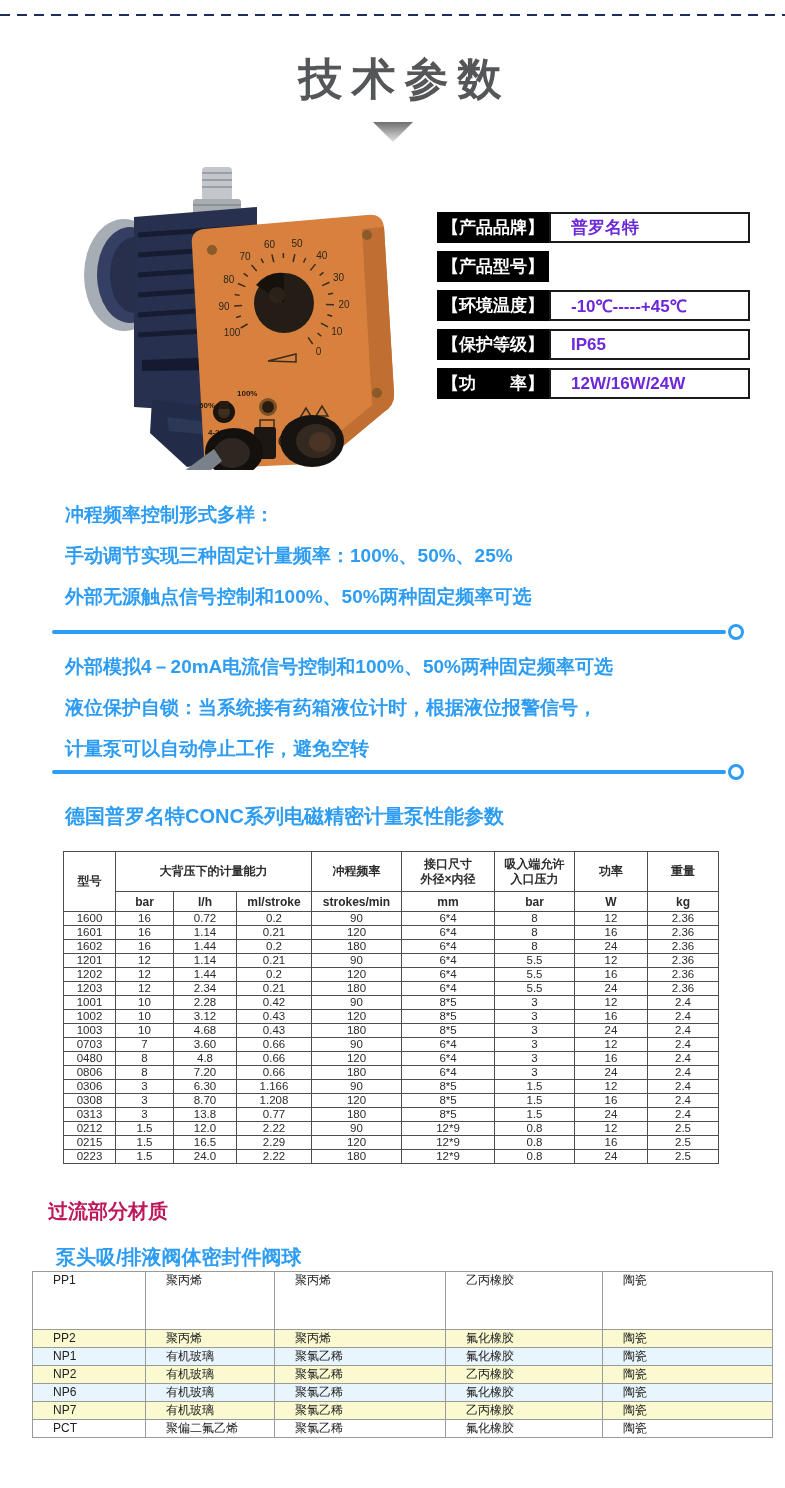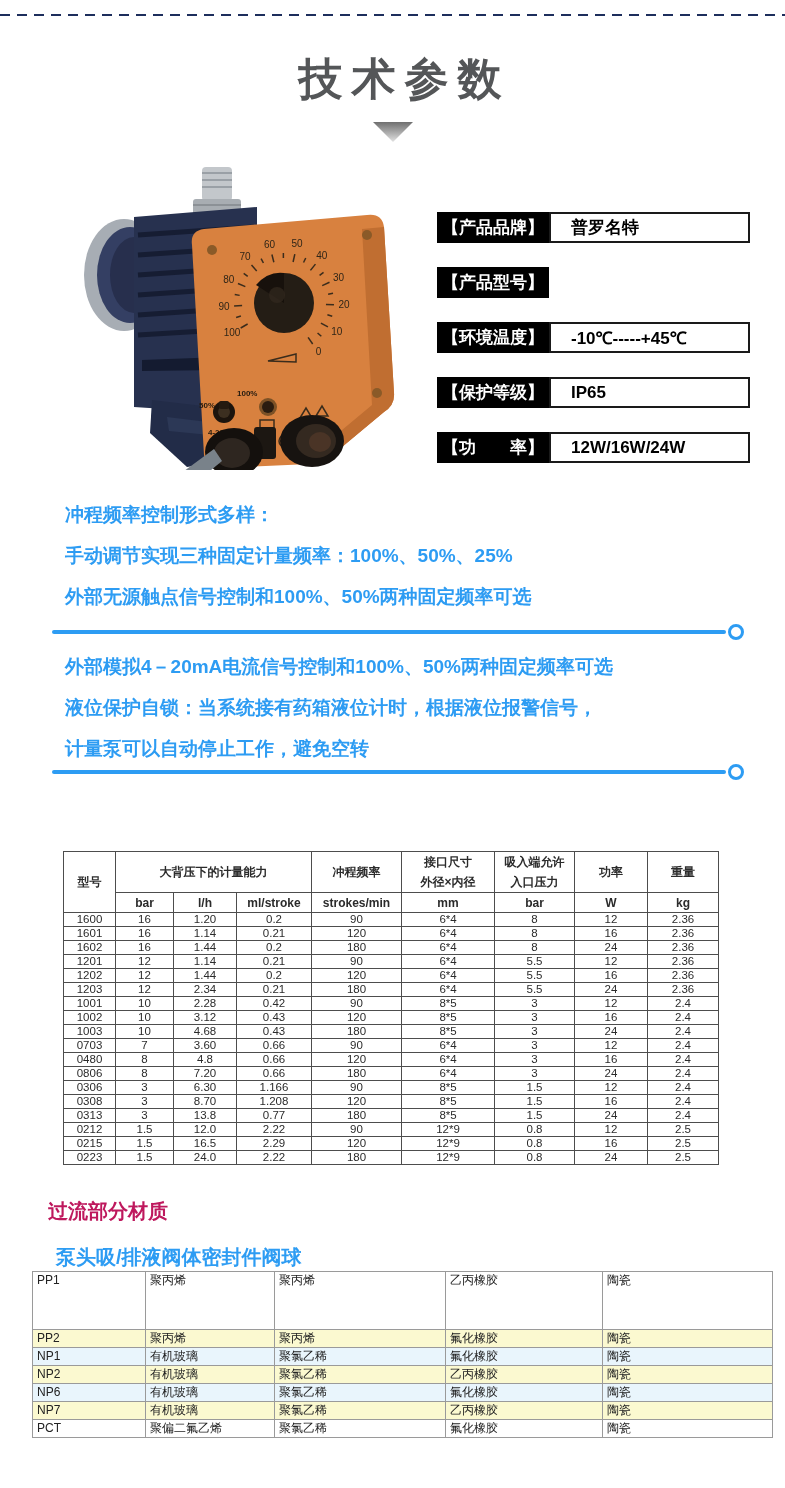--- a/index.html
+++ b/index.html
@@ -10,50 +10,50 @@
     background:repeating-linear-gradient(90deg,#1d2e5c 0 10px, transparent 10px 17px); }
 
   .main-title { position:absolute; left:0; top:50px; width:785px; text-align:center;
     font-size:44px; font-weight:600; color:#545658; letter-spacing:9px;margin-left:12px; }
 
   .title-arrow { position:absolute; left:371px; top:120px; }
 
   .pump-wrap { position:absolute; left:72px; top:165px; }
 
   .spec-box { position:absolute; left:437px; top:212px; width:313px; }
-  .spec-row { display:flex; height:31px; margin-bottom:24px; }
+  .spec-row { display:flex; height:31px; margin-bottom:8px; }
   .spec-label { width:112px; background:#000; color:#fff; font-size:17px; font-weight:700;
     display:flex; align-items:center; justify-content:center; letter-spacing:0; white-space:nowrap; }
-  .spec-value { flex:1; border:2px solid #1a1a1a; font-size:17px; font-weight:600; color:#000000;
+  .spec-value { flex:1; border:2px solid #1a1a1a; font-size:17px; font-weight:600; color:#6d28d9;
     display:flex; align-items:center; padding-left:20px; background:#fff; white-space:nowrap; }
 
   .feat-block { position:absolute; left:65px; width:700px; }
   .feat-line { font-size:19px; font-weight:700; color:#2d9cf3; margin-bottom:17px; line-height:24px; }
 
   .sep { position:absolute; left:52px; width:674px; height:4px; background:#2d9cf3; border-radius:2px; }
   .sep::after { content:""; position:absolute; right:-18px; top:-6px; width:10px; height:10px;
     border:3px solid #2d9cf3; border-radius:50%; background:#fff; }
 
   .perf-heading { position:absolute; left:65px; top:803px; font-size:20px; font-weight:700; color:#2d9cf3; }
 
   table.perf { position:absolute; left:63px; top:851px; width:655px; border-collapse:collapse;
     table-layout:fixed; }
   table.perf th, table.perf td { border:1px solid #4d4d4d; text-align:center; color:#2b2b2b; overflow:hidden; }
   table.perf th { font-size:12px; font-weight:700; }
   table.perf thead tr:first-child th { height:40px; }
   table.perf thead tr:last-child th { height:20px; }
   table.perf td { font-size:11.5px; height:13px; line-height:13px; padding:0; }
-  th.pre { white-space:pre-line; line-height:20px; }
+  th.pre { white-space:pre-line; line-height:15px; }
 
   .mat-heading1 { position:absolute; left:48px; top:1198px; font-size:20px; font-weight:700; color:#be185d; }
   .mat-heading2 { position:absolute; left:56px; top:1244px; font-size:20px; font-weight:700; color:#2d9cf3; }
 
   table.mat { position:absolute; left:32px; top:1271px; width:740px; border-collapse:collapse;
     table-layout:fixed; border:1px solid #555; }
-  table.mat td { border:1px solid #9a9a9a; font-size:12px; color:#222; padding:1px 4px;
+  table.mat td { border:1px solid #9a9a9a; font-size:12px; color:#222; padding:1px 20px;
     vertical-align:top; line-height:15px; white-space:nowrap; overflow:hidden; }
   table.mat tr.tall td { height:58px; }
   table.mat tr.slim td { height:15px; }
   tr.bg-yellow td { background:#fbf9d0; }
   tr.bg-blue td { background:#e9f5fc; }
   tr.bg-white td { background:#ffffff; }
 </style>
 </head>
 <body>
 
@@ -205,20 +205,21 @@
     </div>
   <div class="sep" style="top:630px"></div>
 
   <div class="feat-block" id="feat2" style="top:655px">
       <div class="feat-line">外部模拟4－20mA电流信号控制和100%、50%两种固定频率可选</div>
       <div class="feat-line">液位保护自锁：当系统接有药箱液位计时，根据液位报警信号，</div>
       <div class="feat-line">计量泵可以自动停止工作，避免空转</div>
     </div>
   <div class="sep" style="top:770px"></div>
 
+  <div class="perf-heading">德国普罗名特CONC系列电磁精密计量泵性能参数</div>
 
   <table class="perf">
     <colgroup>
       <col style="width:52px">
         <col style="width:58px">
         <col style="width:63px">
         <col style="width:75px">
       <col style="width:90px">
         <col style="width:93px">
         <col style="width:80px">
@@ -245,21 +246,21 @@
         <th>mm</th>
         <th>bar</th>
         <th>W</th>
         <th>kg</th>
       </tr>
     </thead>
     <tbody id="perf-body">
         <tr>
           <td>1600</td>
           <td>16</td>
-          <td>1.20</td>
+          <td>0.72</td>
           <td>0.2</td>
           <td>90</td>
           <td>6*4</td>
           <td>8</td>
           <td>12</td>
           <td>2.36</td>
         </tr>
         <tr>
           <td>1601</td>
           <td>16</td>

